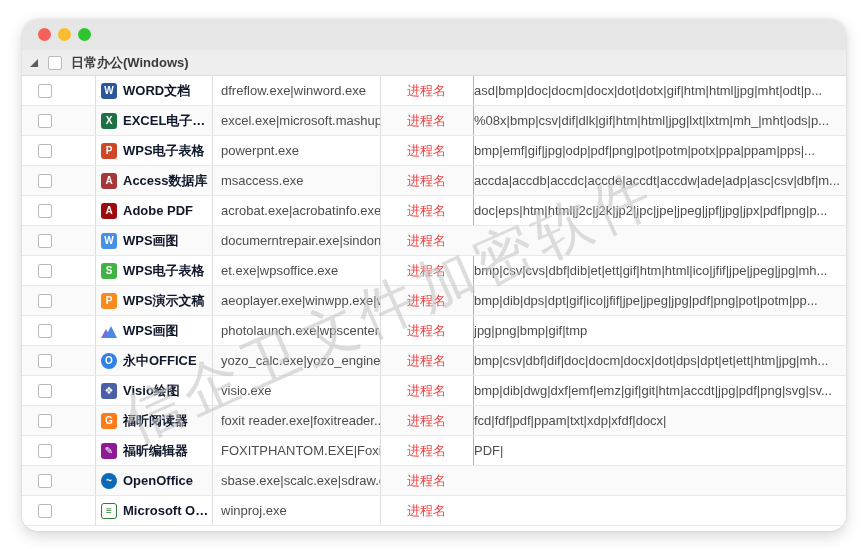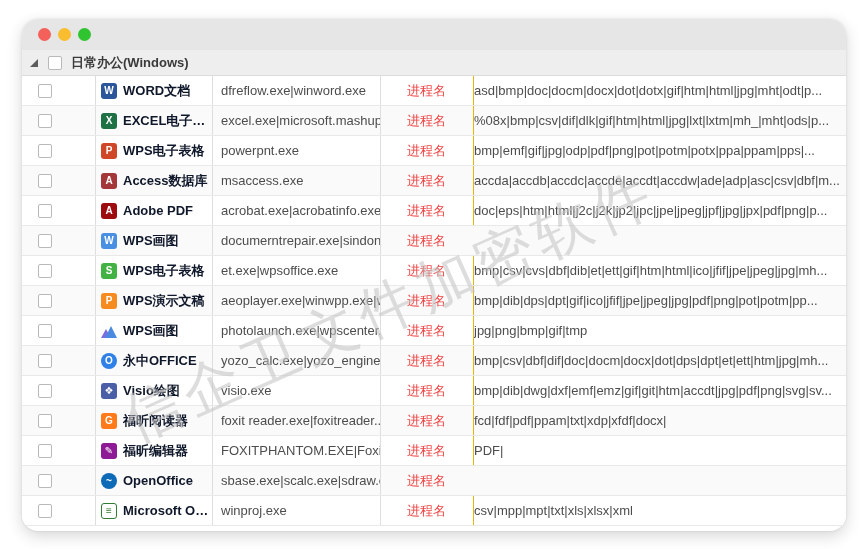--- a/index.html
+++ b/index.html
@@ -352,21 +352,18 @@
     <div class="cell c-name">
       <div class="app-icon kind-doc" style="background: rgb(255, 255, 255); color: rgb(46, 125, 50); border: 1px solid rgb(46, 125, 50);">≡</div>
       <span class="app-name">Microsoft Offi...</span>
     </div>
     <div class="cell c-proc">
       <span class="proc">winproj.exe</span>
     </div>
     <div class="cell c-type">
       <span class="mtype">进程名</span>
     </div>
-    <div class="cell c-ext">
-      <span class="exts">csv|mpp|mpt|txt|xls|xlsx|xml</span>
-    </div>
   </div>
 </div>
 
 </div>
 
 <div class="watermark">信企卫文件加密软件</div>
 
 </body></html>

